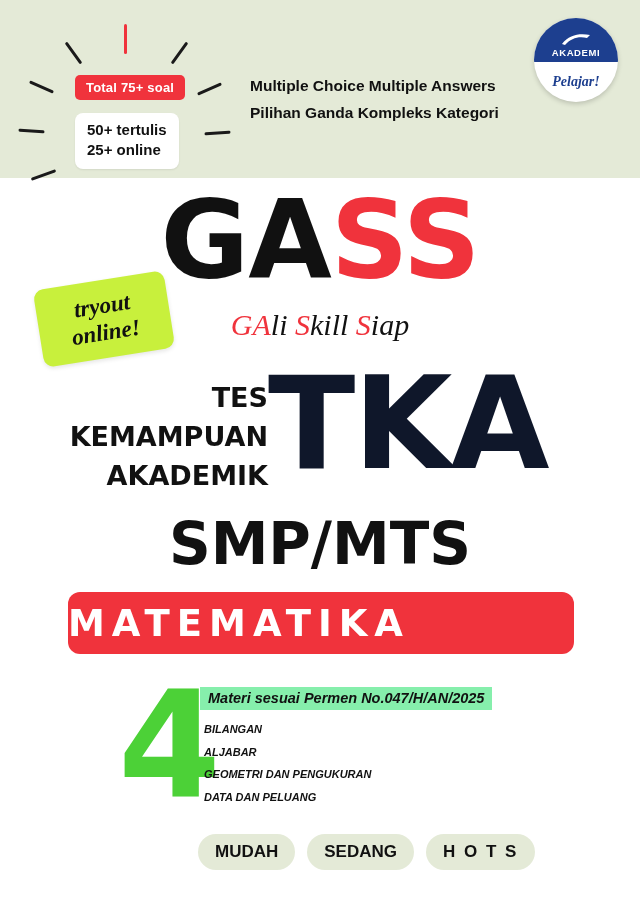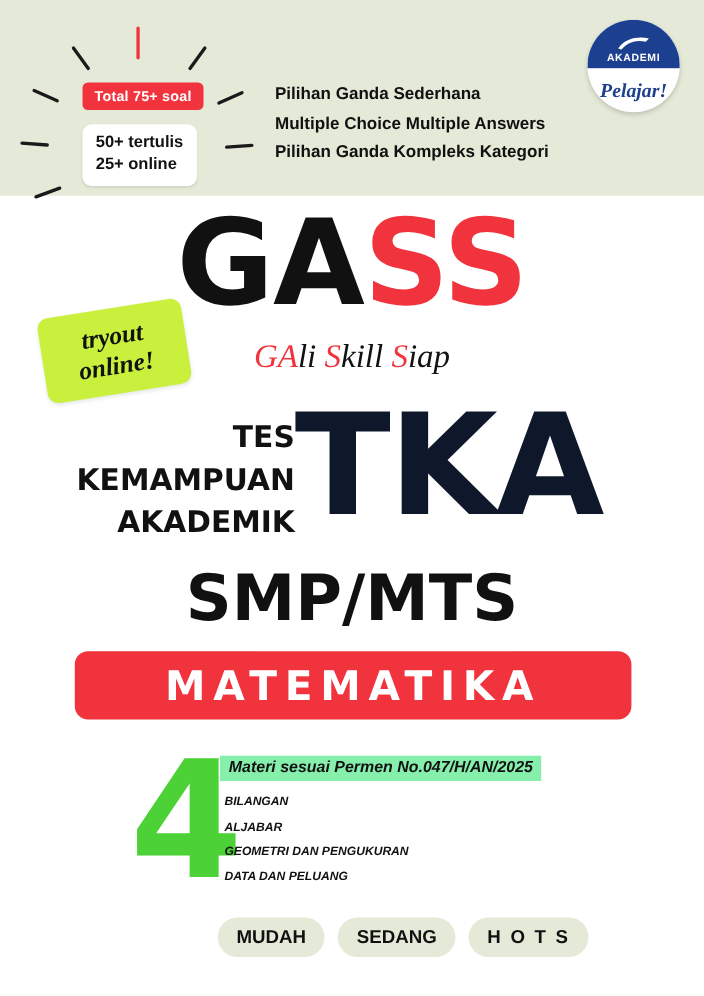--- a/index.html
+++ b/index.html
@@ -126,21 +126,21 @@
   .logo-bottom {
     position: absolute;
     left: 0;
     top: 44px;
     width: 84px;
     height: 40px;
     display: flex;
     align-items: center;
     justify-content: center;
     color: #1d3f8f;
-    font-size: 18px;
+    font-size: 14px;
     font-weight: bold;
     font-style: italic;
     font-family: "Liberation Serif", serif;
   }
   
   .gass {
     position: absolute;
     left: 0;
     top: 186px;
     width: 640px;
@@ -230,21 +230,20 @@
   .subject {
     position: absolute;
     left: 68px;
     top: 592px;
     width: 506px;
     height: 62px;
     background: #f0333c;
     border-radius: 12px;
     display: flex;
     align-items: center;
-    justify-content: center;
   }
   .subject span {
     color: #ffffff;
     font-family: "DejaVu Sans", sans-serif;
     font-weight: bold;
     font-size: 37px;
     letter-spacing: 7px;
   }
   
   .grade {
@@ -322,21 +321,20 @@
   </div>
 
   <div class="badge-total">Total 75+ soal</div>
 
   <div class="badge-counts">
     <div>50+ tertulis</div>
     <div>25+ online</div>
   </div>
 
   <div class="top-list">
-    <div>Pilihan Ganda Sederhana</div>
     <div>Multiple Choice Multiple Answers</div>
     <div>Pilihan Ganda Kompleks Kategori</div>
   </div>
 
   <div class="logo">
     <div class="logo-top">
       <svg class="logo-swoosh" viewBox="0 0 30 14">
         <path d="M1 12 C8 2, 20 1, 29 3 L26 6 C18 4, 10 6, 4 13 Z" fill="#ffffff"></path>
       </svg>
       <div class="logo-akademi">AKADEMI</div>

